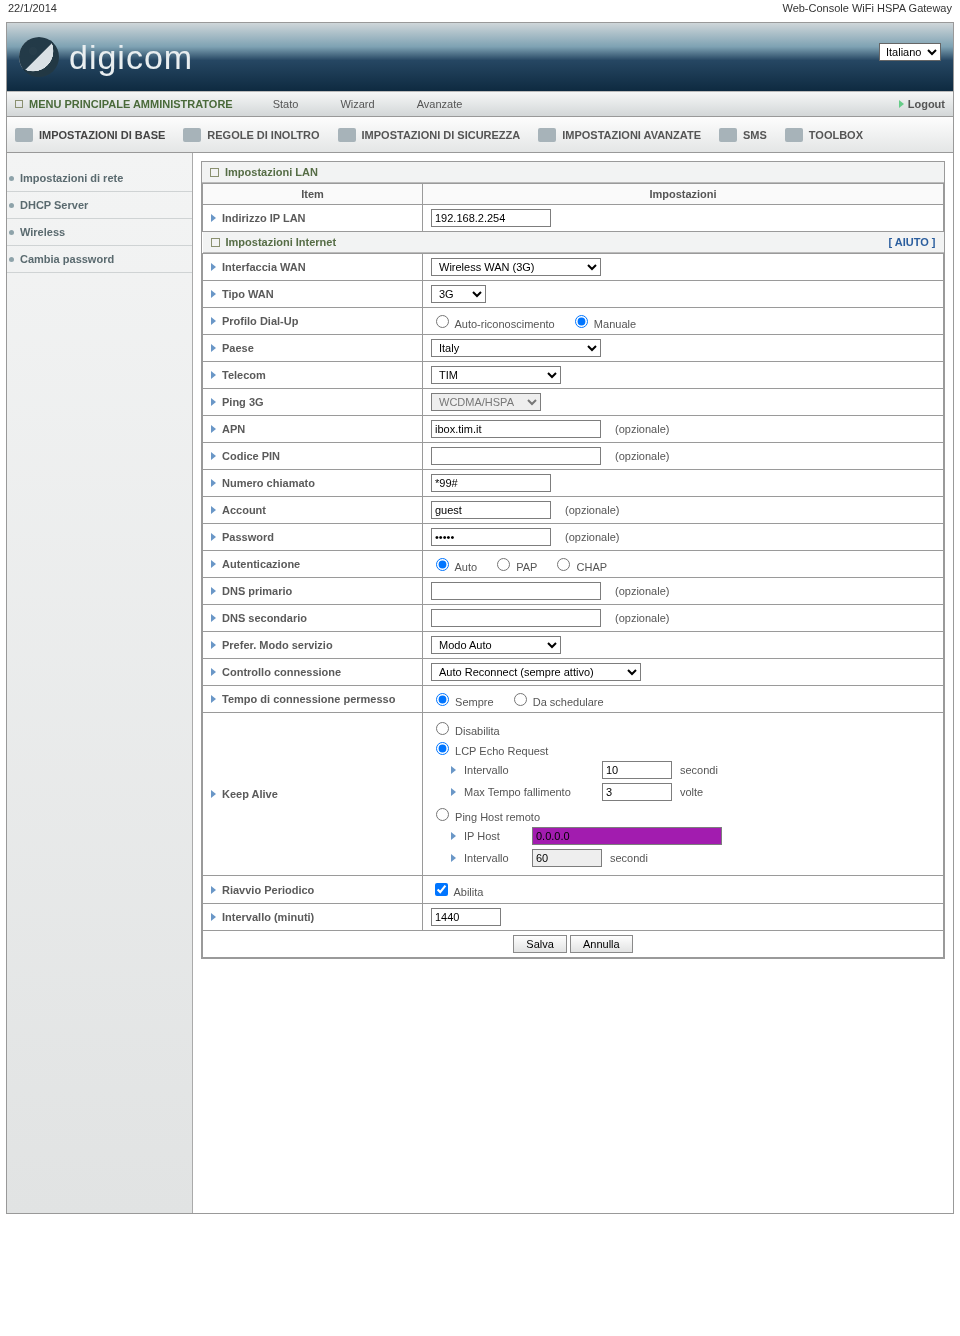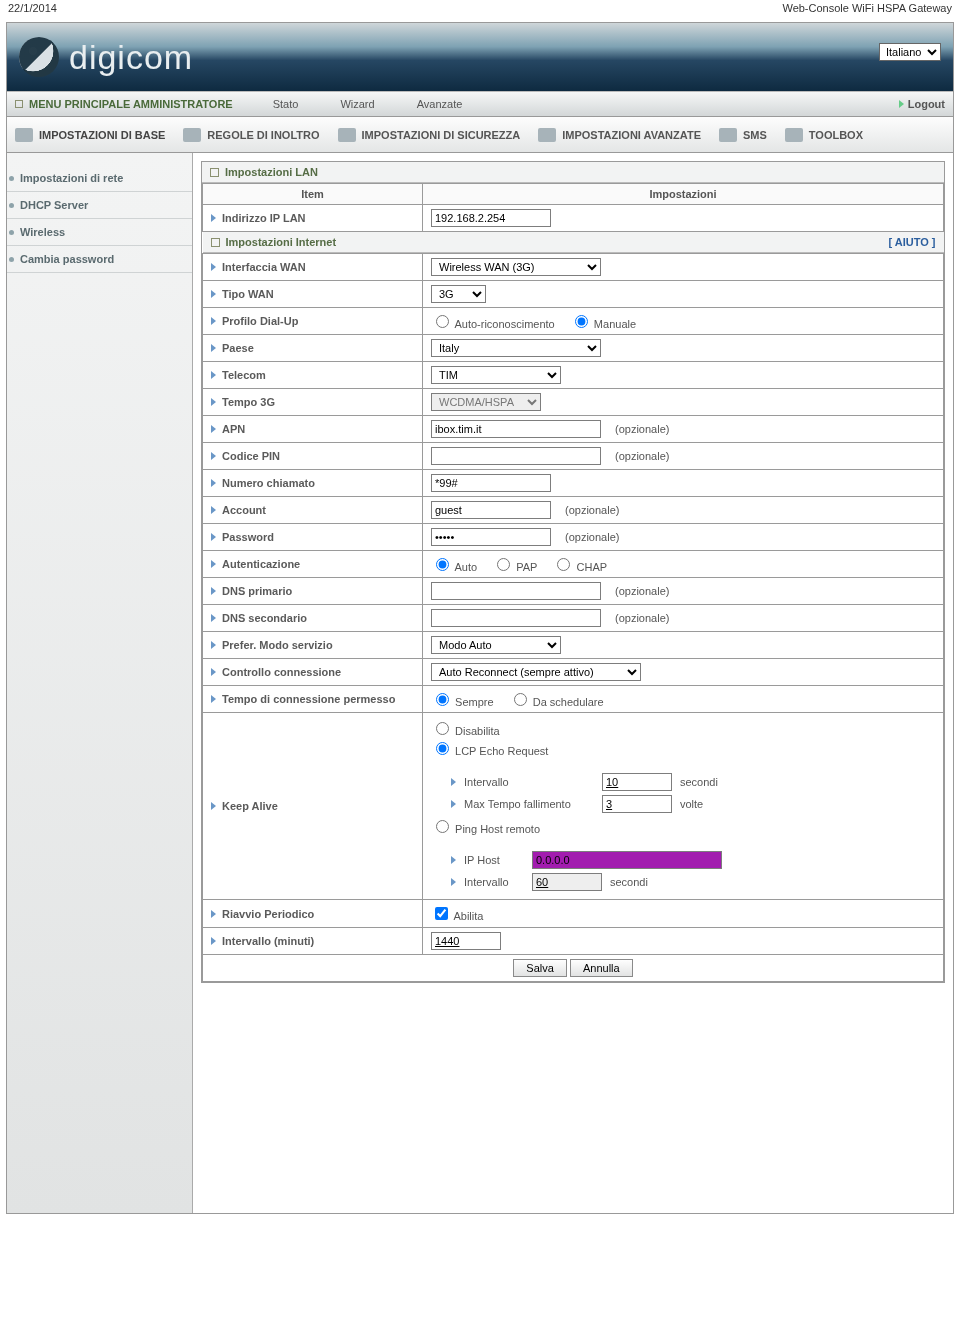--- a/index.html
+++ b/index.html
@@ -35,28 +35,28 @@
   table.grid { width:100%; border-collapse:collapse; }
   table.grid td, table.grid th { border:1px solid #9a9a9a; padding:4px 8px; font-size:11px; color:#555; vertical-align:middle; }
   table.grid th { text-align:center; font-weight:bold; background:#fafafa; }
   .lbl { display:inline-flex; align-items:center; gap:6px; font-weight:bold; color:#5a5a5a; }
   .tri { width:0;height:0;border-top:4px solid transparent;border-bottom:4px solid transparent;border-left:5px solid #6a97c7; }
   input[type=text], input[type=password], select { font-family:inherit; font-size:11px; border:1px solid #7d7d7d; background:#fff; padding:1px 3px; height:18px; }
   input[type=text][readonly] { background:#eee; }
   .opt-note { color:#555; margin-left:14px; }
   .radioset label, .chklbl { font-size:11px; color:#555; margin-right:12px;margin-top:20px; }
   .gray-sel { background:#eee; color:#777; }
-  .nested { margin:16px 0 4px 20px; }
+  .nested { margin:4px 0 4px 20px; }
   .nested .row { display:flex; align-items:center; gap:8px; margin:4px 0; }
   .btnbar { text-align:center; padding:10px 0; }
   button.btn { font-family:inherit; font-size:11px; background:linear-gradient(180deg,#fefefe,#e2e3e3); border:1px solid #8a8a8a; padding:2px 12px; cursor:pointer; }
   .h-item-col { width:220px; }
   .narrow { width:120px; }
   .mid { width:170px; }
-  .short { width:70px;text-decoration:underline; }
+  .short { width:70px; }
   .seltiny { width:55px; }
 </style>
 </head>
 <body>
 
 <div class="page">
   <div class="print-head">
     <span>22/1/2014</span>
     <span>Web-Console WiFi HSPA Gateway</span>
   </div>
@@ -205,21 +205,21 @@
             <tr>
               <td><span class="lbl">
                       <span class="tri"></span>
                       <span>Telecom</span>
                     </span></td>
               <td><select style="width:130px"><option>TIM</option></select></td>
             </tr>
             <tr>
               <td><span class="lbl">
                       <span class="tri"></span>
-                      <span>Tempo 3G</span>
+                      <span>Ping 3G</span>
                     </span></td>
               <td><select class="gray-sel" style="width:110px"><option>WCDMA/HSPA</option></select></td>
             </tr>
             <tr>
               <td><span class="lbl">
                       <span class="tri"></span>
                       <span>APN</span>
                     </span></td>
               <td><input type="text" class="mid" value="ibox.tim.it" style=""><span class="opt-note">(opzionale)</span></td>
             </tr>

